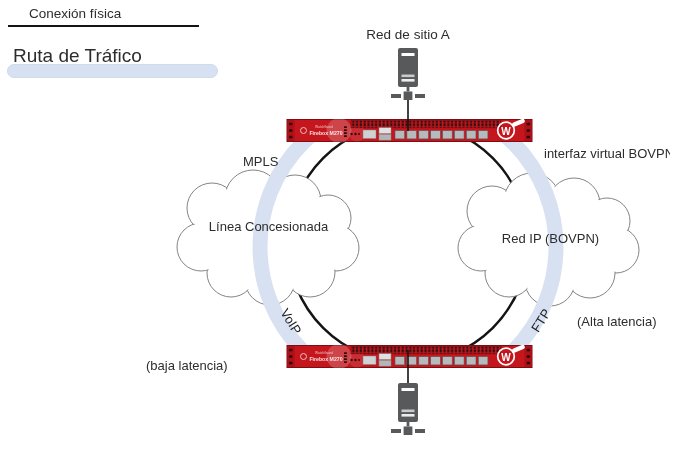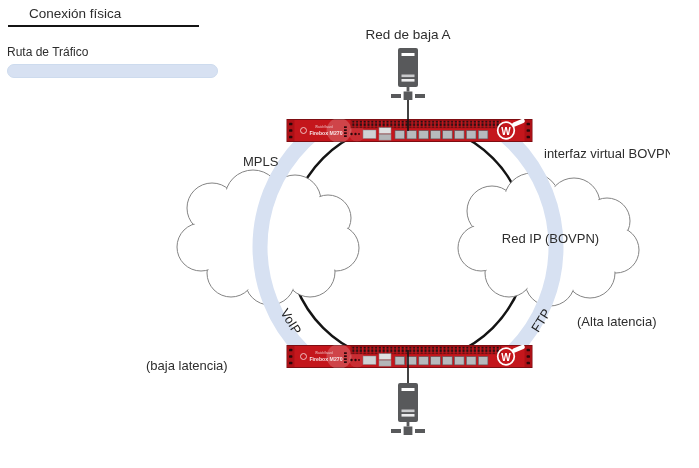--- a/index.html
+++ b/index.html
@@ -6,21 +6,21 @@
   .canvas{
     position:relative;width:670px;height:468px;background:#fff;overflow:hidden;
     font-family:"Liberation Sans", sans-serif;color:#2d2d2d;text-decoration:underline;
   }
   .lbl{position:absolute;font-size:13px;white-space:nowrap;color:#2d2d2d;}
   .ctr{text-align:center;}
   svg.diagram{position:absolute;left:0;top:0;}
   
   .legend-title{left:29px;top:6px;font-size:13.5px;}
   .legend-line{position:absolute;left:8px;top:25px;width:191px;height:2px;background:#141414;}
-  .legend-route{left:7px;top:45px;font-size:12px;}
+  .legend-route{left:13px;top:45px;font-size:19px;}
   .legend-pill{position:absolute;left:7px;top:64px;width:211px;height:14px;border-radius:8px;
     background:#d7e1f2;border:1px solid #cddbee;box-sizing:border-box;}
   
   .site-a{left:328px;top:27px;width:160px;font-size:13.5px;}
   .site-b{left:328px;top:441px;width:160px;font-size:13.5px;}
   .cloud-left{left:186px;top:217px;width:165px;line-height:19px;}
   .cloud-right{left:468px;top:231px;width:165px;}
   .if-mpls{left:243px;top:154px;}
   .if-bovpn{left:544px;top:146px;}
   .lat-low{left:146px;top:314px;margin-top:44px;}
@@ -168,23 +168,24 @@
     <use href="#firebox" x="287" y="119.5"></use>
     <use href="#firebox" x="287" y="345.5"></use>
 
     <use href="#server" x="391" y="48"></use>
     <use href="#server" x="391" y="383"></use>
 
     <line x1="408" y1="100" x2="408" y2="131" stroke="#141414" stroke-width="1.6"></line>
     <line x1="408" y1="350" x2="408" y2="383" stroke="#141414" stroke-width="1.6"></line>
   </svg>
 
-  <div class="lbl ctr site-a">Red de baja A</div>
+  <div class="lbl ctr site-a">Red de sitio A</div>
 
   <div class="lbl ctr cloud-left">
+    <div>Línea Concesionada</div>
   </div>
   <div class="lbl ctr cloud-right">Red IP (BOVPN)</div>
 
   <div class="lbl if-mpls">MPLS</div>
   <div class="lbl if-bovpn">interfaz virtual BOVPN</div>
 
   <div class="lbl lat-low">(baja latencia)</div>
   <div class="lbl lat-high">(Alta latencia)</div>
 
   <div class="lbl ctr voip">VoIP</div>

